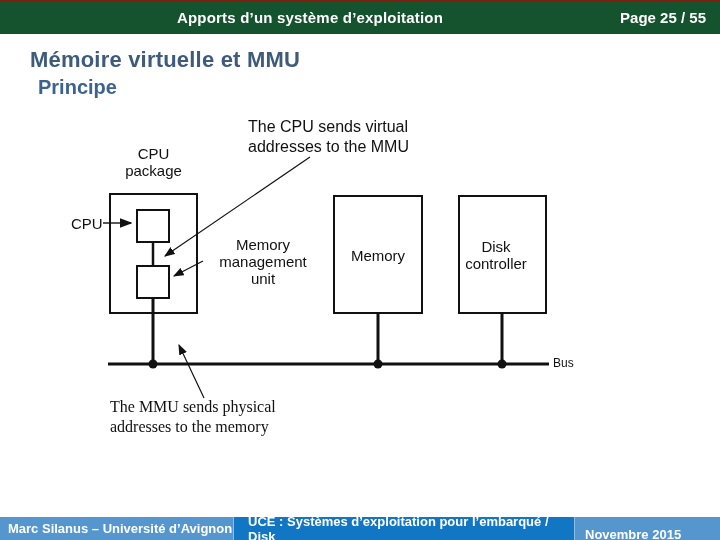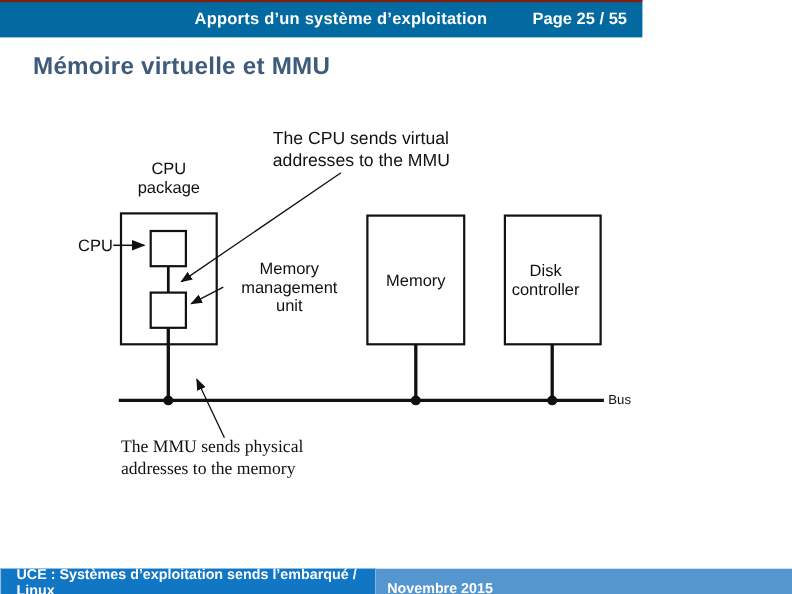--- a/index.html
+++ b/index.html
@@ -2,22 +2,22 @@
 <html><head>
 <meta charset="utf-8">
 <style>
   html,body{margin:0;padding:0;background:#fff;}
   .slide{
     position:relative;width:720px;height:540px;background:#ffffff;
     font-family:"Liberation Sans",sans-serif;overflow:hidden;
   }
   
   .topbar{
-    position:absolute;left:0;top:0;width:584px;height:34px;
-    background:#0369a1;border-top:2px solid #7E1F10;box-sizing:border-box;
+    position:absolute;left:0;top:0;width:720px;height:34px;
+    background:#14532d;border-top:2px solid #7E1F10;box-sizing:border-box;
   }
   .topbar-title{
     position:absolute;left:0;top:7px;width:620px;text-align:center;
     color:#ffffff;font-size:15px;font-weight:bold;letter-spacing:.2px;
   }
   .topbar-page{
     position:absolute;right:14px;top:7px;color:#ffffff;
     font-size:15px;font-weight:bold;
   }
   
@@ -64,20 +64,21 @@
 <body>
 
 <div class="slide">
 
   <div class="topbar">
     <div class="topbar-title">Apports  d’un système d’exploitation</div>
     <div class="topbar-page">Page 25 / 55</div>
   </div>
 
   <div class="slide-title">Mémoire virtuelle et MMU</div>
+  <div class="slide-subtitle">Principe</div>
 
   <div class="diagram">
 
     <svg width="720" height="340" viewBox="0 0 720 340">
       <defs>
         <marker id="arrow" markerWidth="9" markerHeight="7" refX="8" refY="3.5" orient="auto">
           <path d="M0,0 L9,3.5 L0,7 z" fill="#111111"></path>
         </marker>
       </defs>
 
@@ -114,17 +115,18 @@
     <div class="fig-label center" style="left:334px;top:137px;width:88px;">Memory</div>
     <div class="fig-label center" style="left:459px;top:128px;width:74px;">Disk
 controller</div>
     <div class="fig-label" style="left:553px;top:245px;font-size:12px;">Bus</div>
     <div class="fig-annot" style="left:110px;top:287px;font-family:Liberation Serif, serif;">The MMU sends physical
 addresses to the memory</div>
   </div>
 
 
   <div class="footer">
-    <div class="footer-center">UCE : Systèmes d’exploitation sends l’embarqué / Linux</div>
+    <div class="footer-left">Marc Silanus – Université d’Avignon</div>
+    <div class="footer-center">UCE : Systèmes d’exploitation pour l’embarqué / Disk</div>
     <div class="footer-right">Novembre 2015</div>
   </div>
 
 </div>
 
 </body></html>

